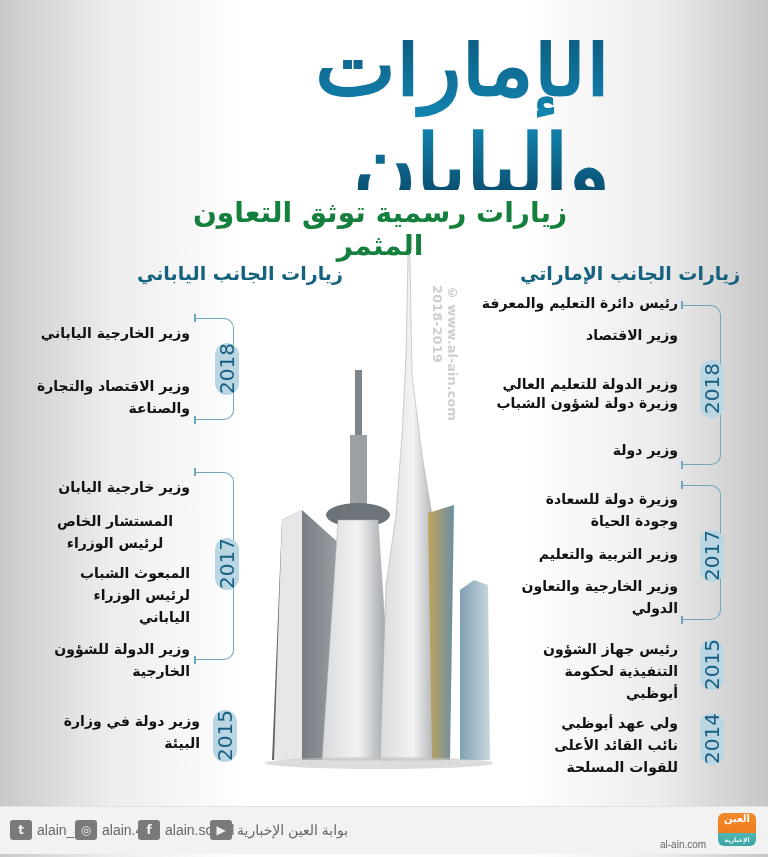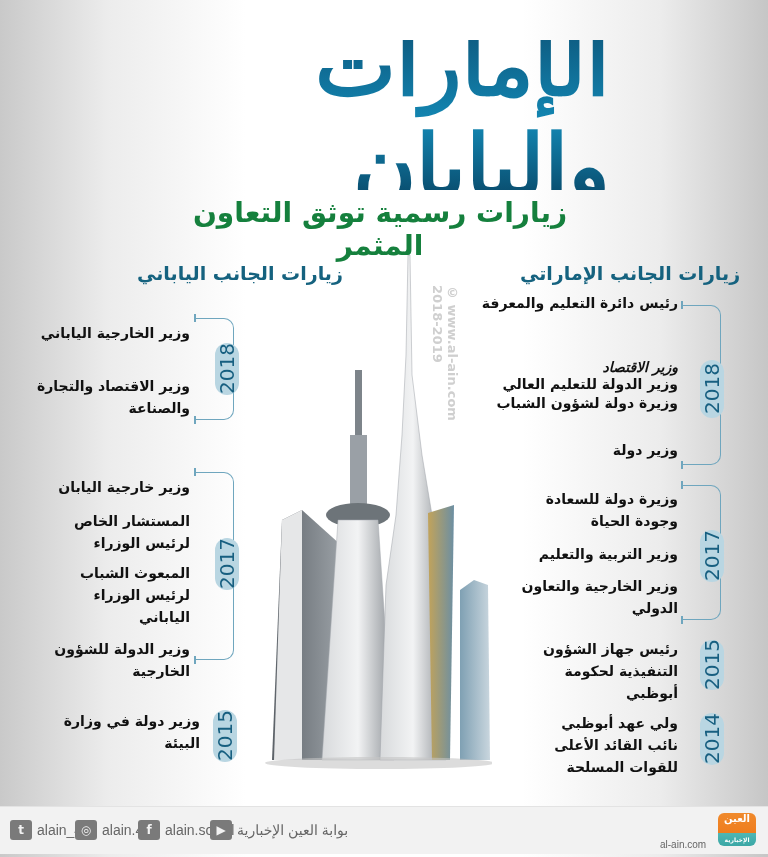--- a/index.html
+++ b/index.html
@@ -121,21 +121,21 @@
 
   <polygon points="166,258 192,250 188,505 170,505" fill="url(#gg)"></polygon>
 
   <polygon points="198,335 212,325 226,330 228,505 198,505" fill="url(#gt)"></polygon>
   <ellipse cx="118" cy="508" rx="115" ry="6" fill="#c5c5c5" opacity="0.6"></ellipse>
 </svg>
 
 <div class="bracket" style="left:683px; top:305px; width:38px; height:160px;"></div>
 <div class="year-badge" style="left:700px; top:360px; height:58px;">2018</div>
 <div class="entry" style="right:90px; top:292px; width:200px;">رئيس دائرة التعليم والمعرفة</div>
-<div class="entry" style="right:90px; top:356px; width:200px;font-style:italic;">وزير الاقتصاد</div>
+<div class="entry" style="right:90px; top:324px; width:200px;">وزير الاقتصاد</div>
 <div class="entry" style="right:90px; top:373px; width:200px;">وزير الدولة للتعليم العالي</div>
 <div class="entry" style="right:90px; top:392px; width:200px;">وزيرة دولة لشؤون الشباب</div>
 <div class="entry" style="right:90px; top:439px; width:200px;">وزير دولة</div>
 
 <div class="bracket" style="left:683px; top:485px; width:38px; height:135px;"></div>
 <div class="year-badge" style="left:700px; top:530px; height:52px;">2017</div>
 <div class="entry" style="right:90px; top:488px; width:160px;">وزيرة دولة للسعادة وجودة الحياة</div>
 <div class="entry" style="right:90px; top:543px; width:180px;">وزير التربية والتعليم</div>
 <div class="entry" style="right:90px; top:575px; width:160px;">وزير الخارجية والتعاون الدولي</div>
 
@@ -146,21 +146,21 @@
 <div class="entry" style="right:90px; top:712px; width:150px;">ولي عهد أبوظبي نائب القائد الأعلى للقوات المسلحة</div>
 
 <div class="bracket" style="left:196px; top:318px; width:38px; height:102px;"></div>
 <div class="year-badge" style="left:215px; top:343px; height:52px;">2018</div>
 <div class="entry" style="right:578px; top:322px; width:160px;">وزير الخارجية الياباني</div>
 <div class="entry" style="right:578px; top:375px; width:160px;">وزير الاقتصاد والتجارة والصناعة</div>
 
 <div class="bracket" style="left:196px; top:472px; width:38px; height:188px;"></div>
 <div class="year-badge" style="left:215px; top:538px; height:52px;">2017</div>
 <div class="entry" style="right:578px; top:476px; width:180px;">وزير خارجية اليابان</div>
-<div class="entry" style="right:578px; top:510px; width:150px;">المستشار الخاص لرئيس الوزراء</div>
+<div class="entry" style="right:578px; top:510px; width:150px;text-align:center;">المستشار الخاص لرئيس الوزراء</div>
 <div class="entry" style="right:578px; top:562px; width:150px;">المبعوث الشباب لرئيس الوزراء الياباني</div>
 <div class="entry" style="right:578px; top:614px; width:150px;margin-top:24px;">وزير الدولة للشؤون الخارجية</div>
 
 <div class="year-badge" style="left:213px; top:710px; height:52px;">2015</div>
 <div class="entry" style="right:568px; top:710px; width:160px;">وزير دولة في وزارة البيئة</div>
 
 <div class="footer"></div>
 <div class="social" style="left:10px;">
   <span class="ico">t</span>
   <span class="lbl">alain_4u</span>

